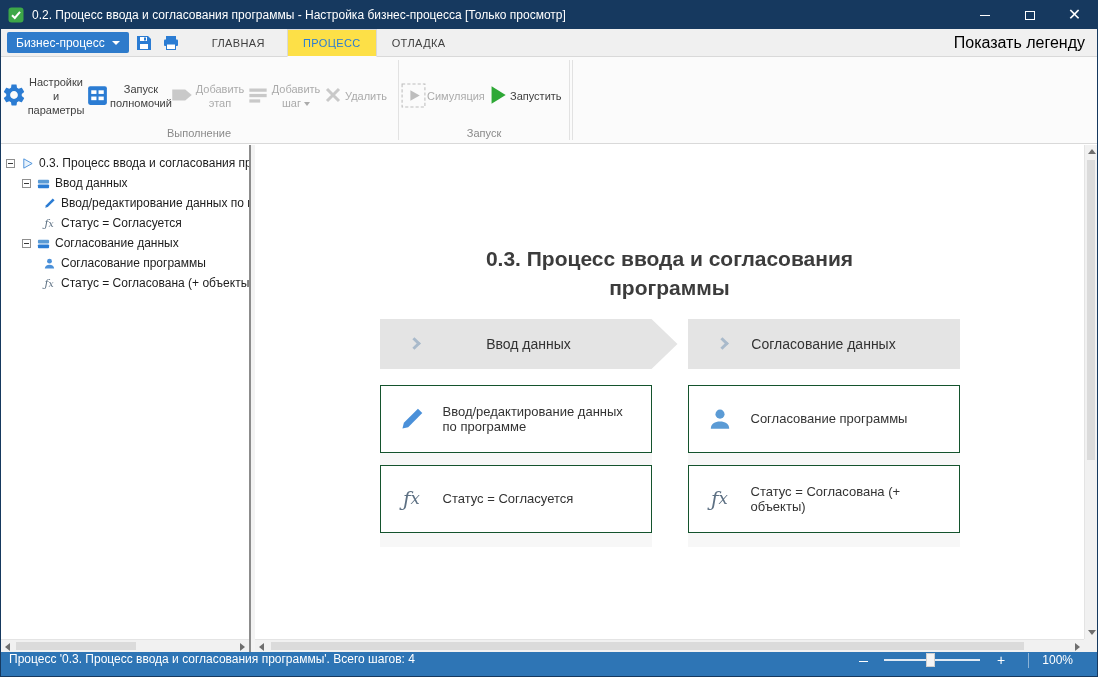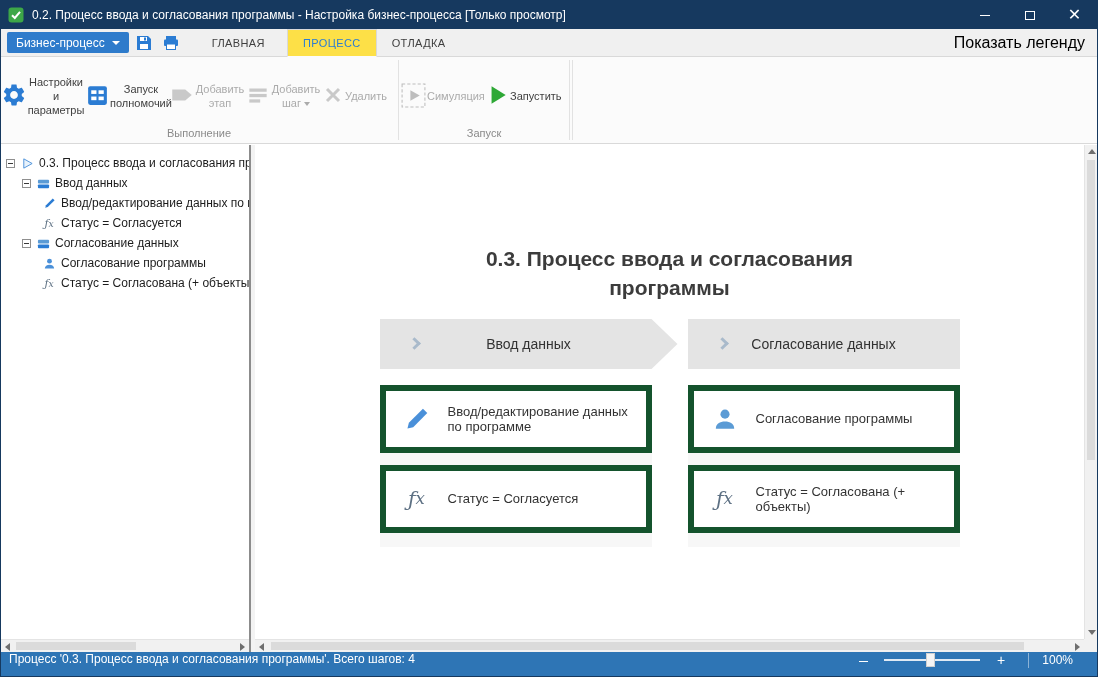--- a/index.html
+++ b/index.html
@@ -60,21 +60,21 @@
   .canvas { flex:1; position:relative; background:#fff; overflow:hidden; }
   .board { position:absolute; left:0; top:0; right:13px; bottom:13px; overflow:hidden; }
   .board-title { margin:100px auto 0; max-width:460px; text-align:center; font-size:21px; font-weight:bold; color:#3C3C3C; line-height:1.38; }
   .stages { display:flex; justify-content:center; gap:36px; margin-top:16px; }
   .stage { width:272px; }
   .stage-header { position:relative; height:50px; background:#E4E4E4; text-align:center; line-height:50px; font-size:14px; color:#333; }
   .stage.arrowed .stage-header { width:calc(100% + 26px); clip-path:polygon(0 0, calc(100% - 26px) 0, 100% 50%, calc(100% - 26px) 100%, 0 100%); }
   .chevron { position:absolute; left:30px; top:20px; width:9px; height:9px; border-top:3px solid #A9BACB; border-right:3px solid #A9BACB; transform:rotate(45deg); }
   .stage-body { margin-top:16px; background:#F7F7F7; padding:0 0 14px; display:flex; flex-direction:column; gap:12px; }
   .stage-body .step-card:first-child { margin-top:0; }
-  .step-card { background:#fff; border:6px solid #14532d; min-height:68px; display:flex; align-items:center; gap:16px; padding:2px 16px; font-size:13px; color:#333; cursor:pointer; }
+  .step-card { background:#fff; border:1px solid #14532d; min-height:68px; display:flex; align-items:center; gap:16px; padding:2px 16px; font-size:13px; color:#333; cursor:pointer; }
   .card-icon { width:30px; flex:none; display:flex; align-items:center; justify-content:center; }
   .card-fx { font-size:20px; }
 
   
   .sb-track-v { position:absolute; top:0; right:0; bottom:13px; width:13px; background:#F1F1F1; border-left:1px solid #E4E4E4; }
   .sb-track-h { position:absolute; left:0; right:13px; bottom:0; height:13px; background:#F1F1F1; border-top:1px solid #E4E4E4; }
   .tree-sb-h { position:absolute; left:0; right:0; bottom:0; height:13px; background:#F1F1F1; border-top:1px solid #E4E4E4; }
   .sb-corner { position:absolute; right:0; bottom:0; width:13px; height:13px; background:#F1F1F1; }
   .arr { position:absolute; width:0; height:0; }
   .arr-up { left:3px; top:4px; border-left:4px solid transparent; border-right:4px solid transparent; border-bottom:5px solid #6E6E6E; }

